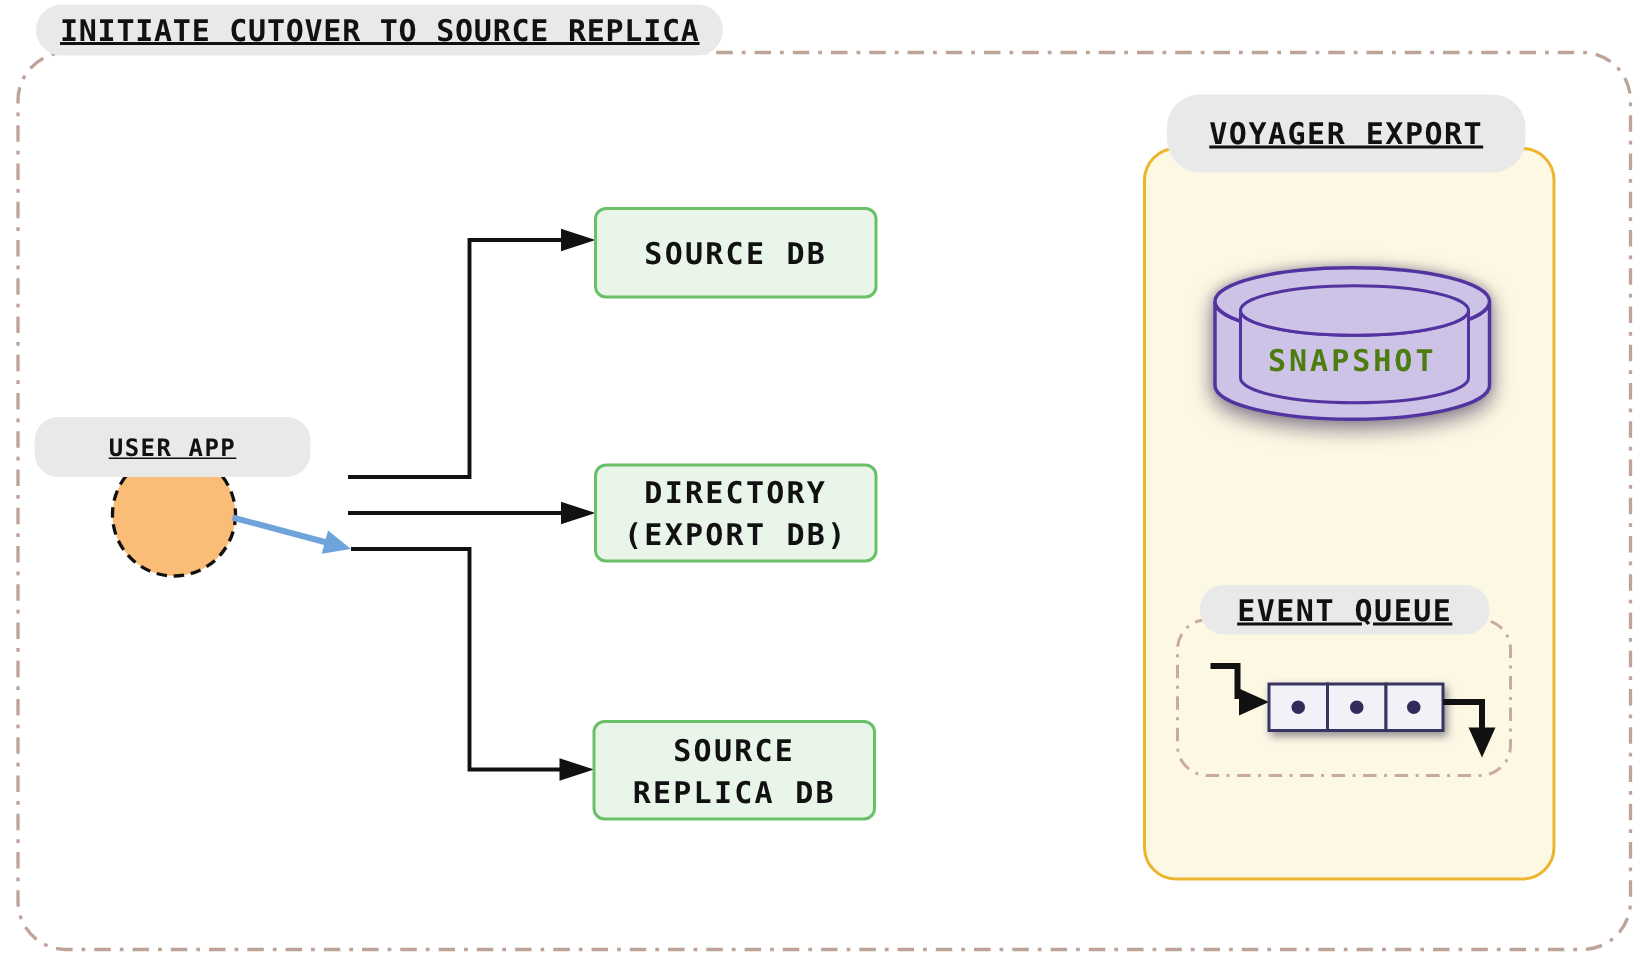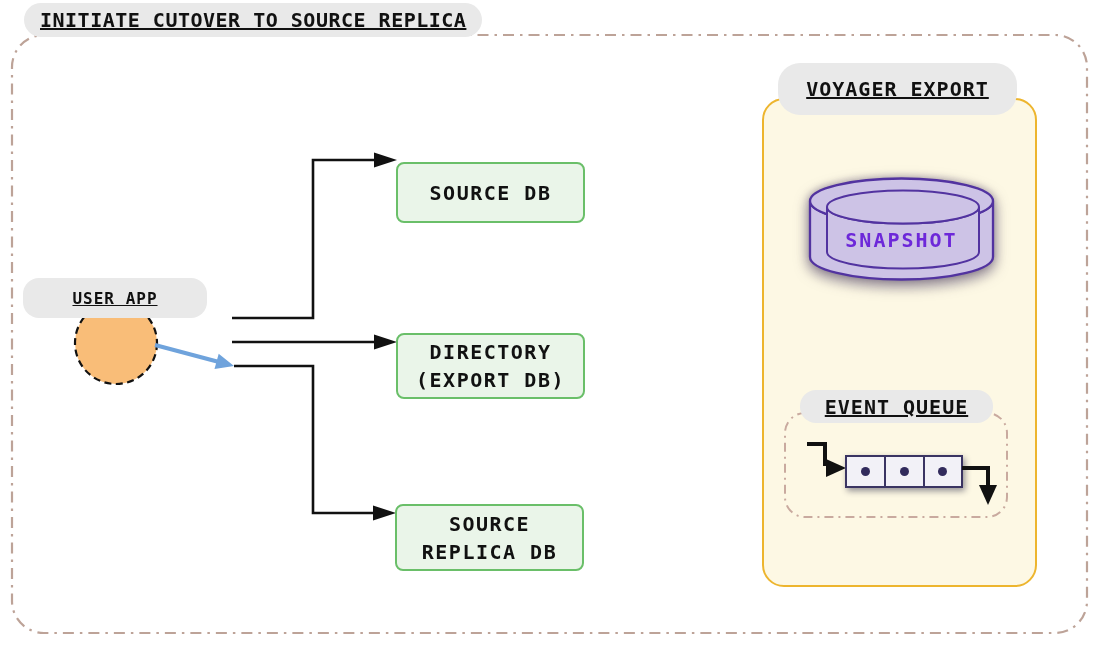--- a/index.html
+++ b/index.html
@@ -80,33 +80,32 @@
     display: flex;
     flex-direction: column;
     align-items: center;
     justify-content: center;
     font-size: 20px;
     letter-spacing: 1.5px;
     line-height: 28px;
     text-align: center;
     z-index: 3;
     white-space: nowrap;
-    margin-top: 24px;
   }
   .box-source   { left: 396px; top: 138px; width: 189px; height: 61px; }
   .box-target   { left: 396px; top: 309px; width: 189px; height: 66px; }
   .box-replica  { left: 395px; top: 480px; width: 189px; height: 67px; }
   .snapshot-label {
     position: absolute;
     left: 810px; top: 228px;
     width: 183px;
     text-align: center;
     font-size: 20px;
     letter-spacing: 2px;
-    color: #6d28d9;
+    color: #4d7c0f;
     z-index: 3;
   }
   .cyl-shadow { filter: drop-shadow(0 5px 7px rgba(40,25,70,0.5)) drop-shadow(0 -1px 3px rgba(40,25,70,0.25)); }
   .cell-shadow { filter: drop-shadow(2px 3px 3px rgba(20,20,50,0.45)); }
 </style>
 </head>
 <body>
 
 <div class="canvas">
 

